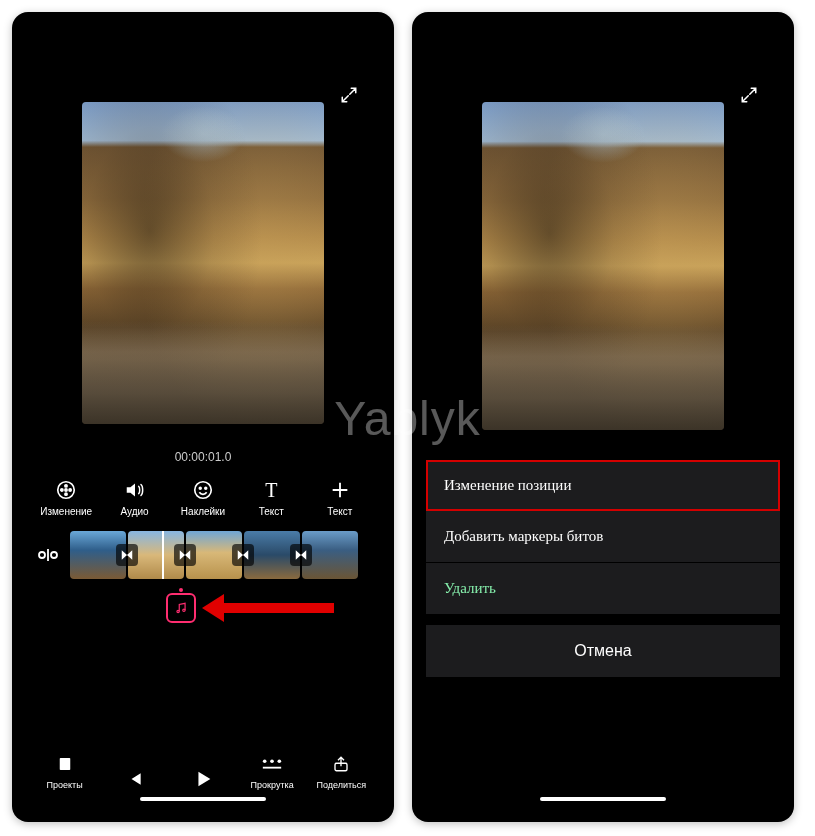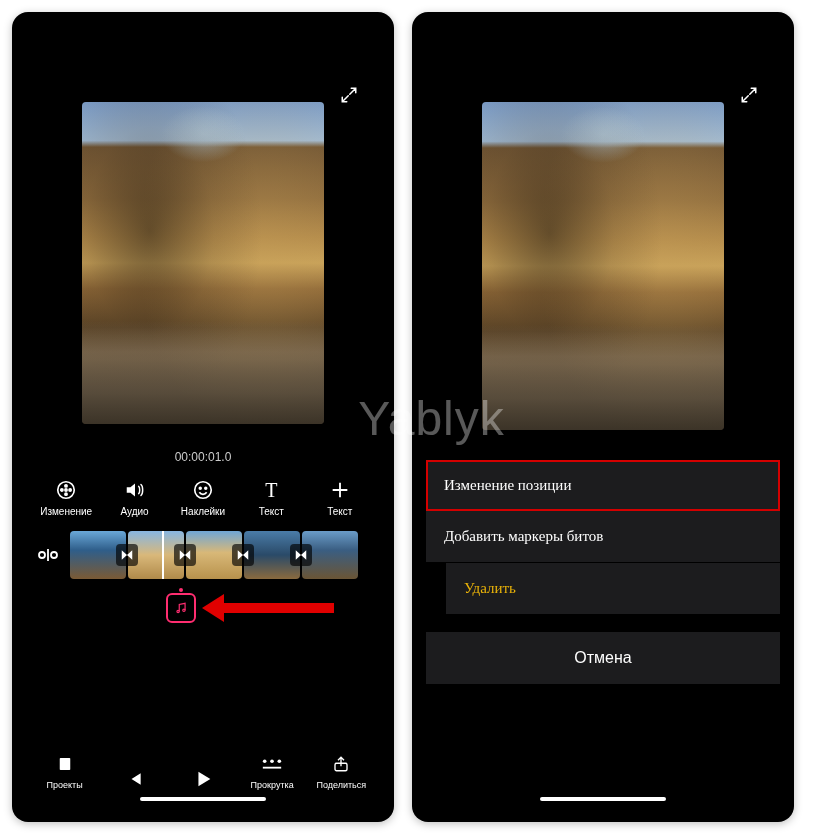--- a/index.html
+++ b/index.html
@@ -89,21 +89,20 @@
   .watermark {
     position: absolute;
     top: 50%;
     left: 50%;
     transform: translate(-50%,-50%);
     font-size: 48px;
     color: rgba(255,255,255,.35);
     z-index: 40;
     pointer-events: none;
     letter-spacing: 1px;
-    margin-left: 24px;
   }
   
   .timecode {
     text-align: center;
     font-size: 12px;
     color: #ccc;
     margin-top: 26px;
     margin-bottom: 14px;
   }
   .toolbar {
@@ -256,30 +255,29 @@
     color: #fff;
     background: #1c1c1e;
     border-bottom: 1px solid #000;
     text-align: left;
     font-family: Liberation Serif, serif;
   }
   .menu-item.highlight {
     border: 2px solid #d40000;
     padding: 15px 16px;
   }
-  .menu-item.destructive { color: #eab308; margin-left: 20px; }
+  .menu-item.destructive { color: #86efac; }
   .gap { height: 10px; background: #000; }
   .cancel {
     padding: 17px;
     text-align: center;
     font-size: 16px;
     color: #fff;
     background: #1c1c1e;
     font-weight: 500;
-    margin-top: 7px;
   }
   svg { display: block; }
 </style>
 </head>
 <body>
 
 <div class="watermark">Yablyk</div>
 
 <div class="phone">
   <div class="screen">

